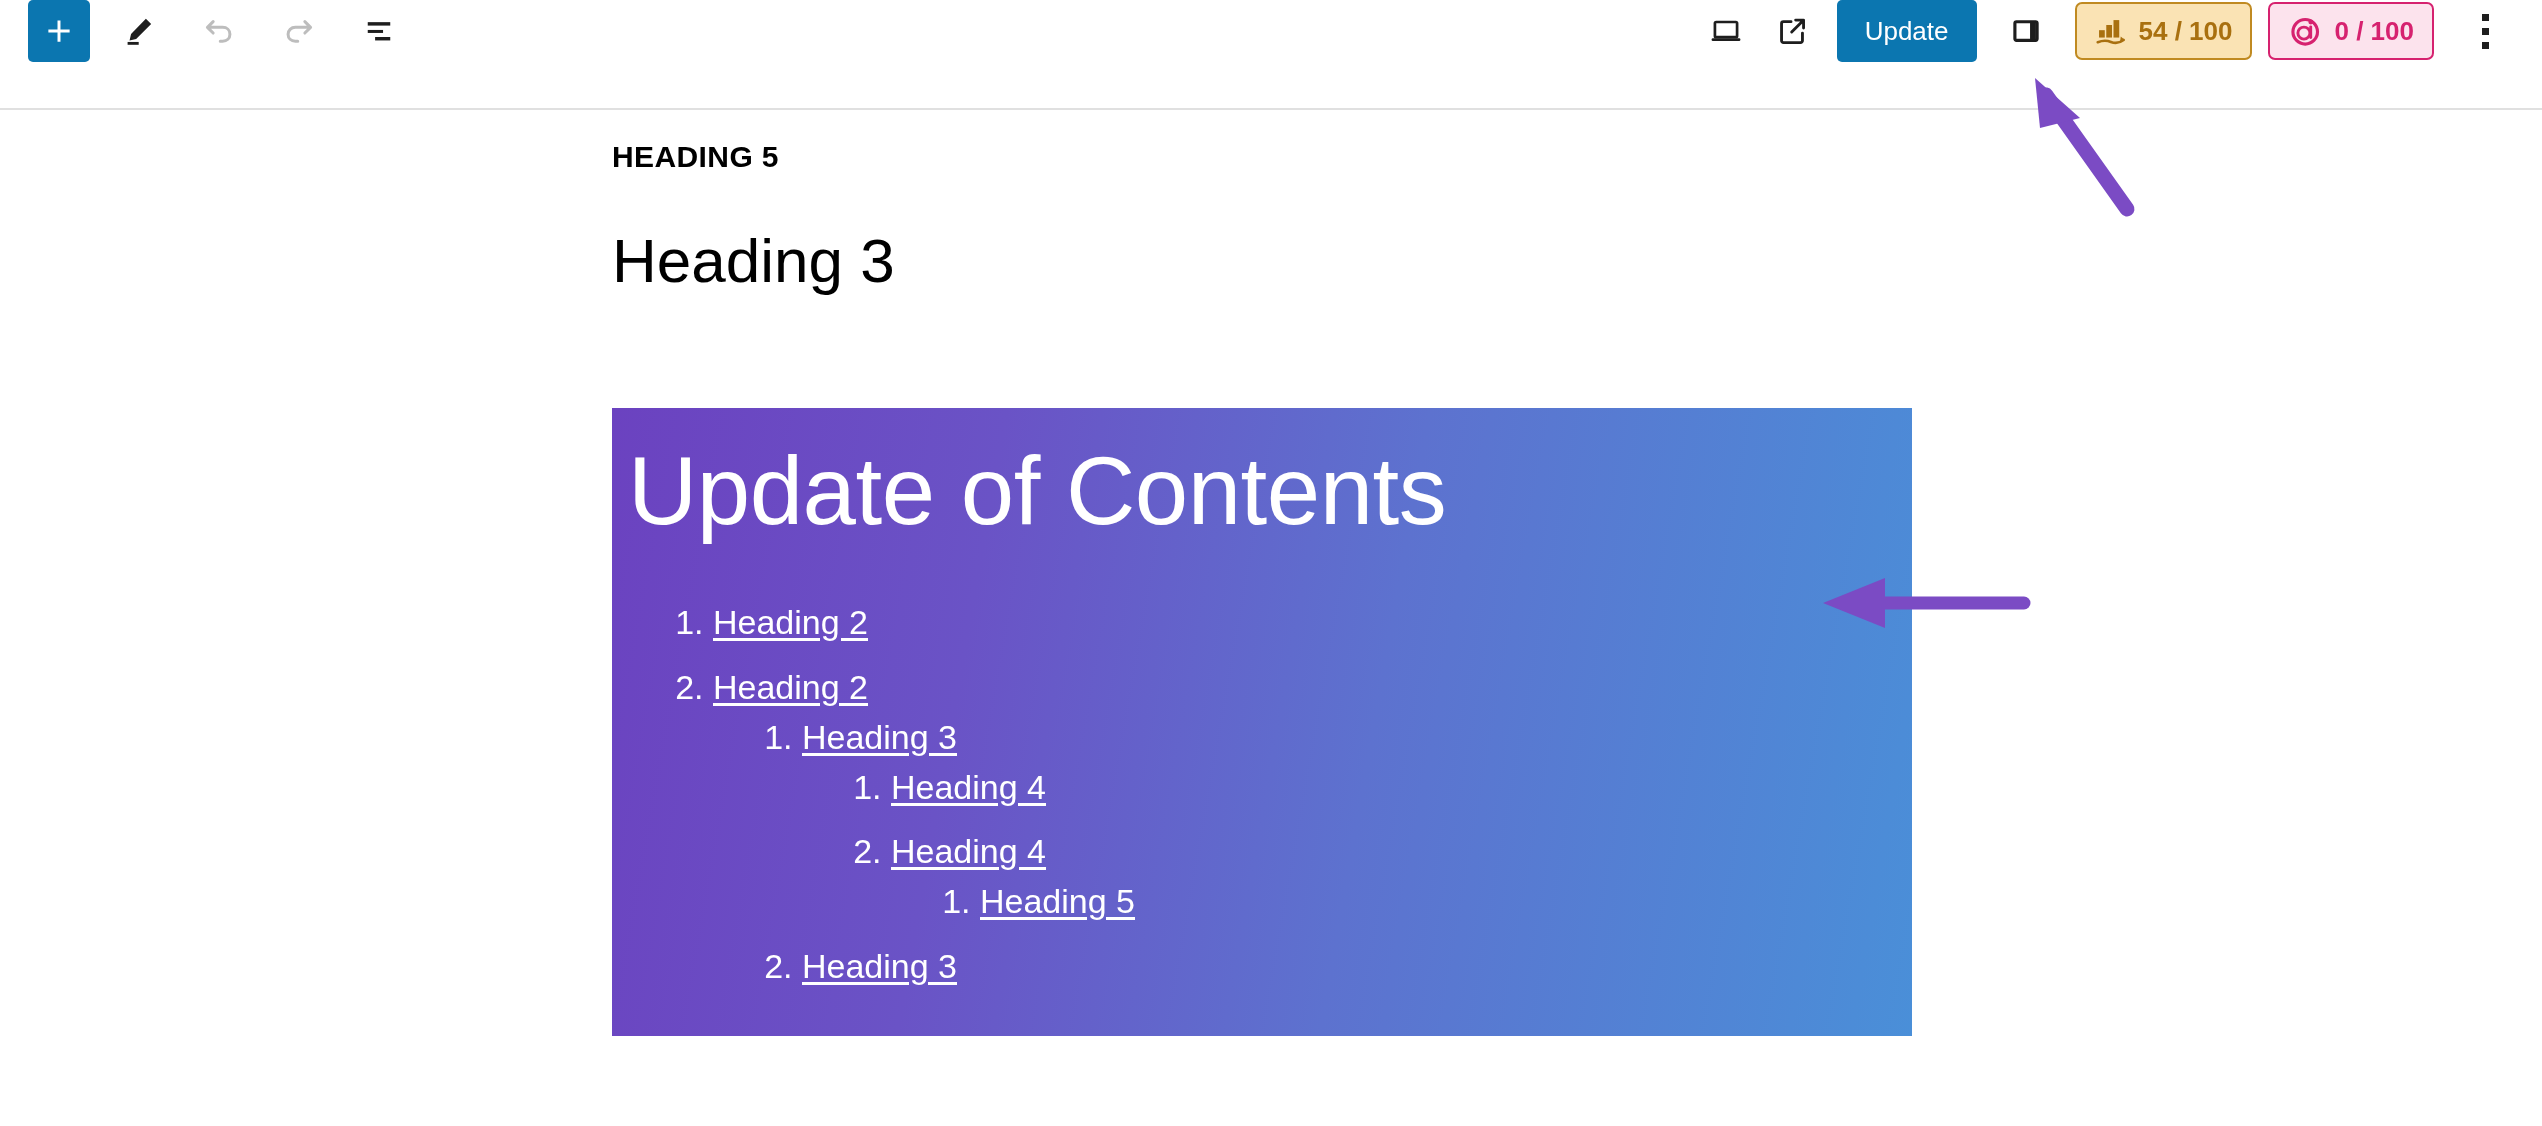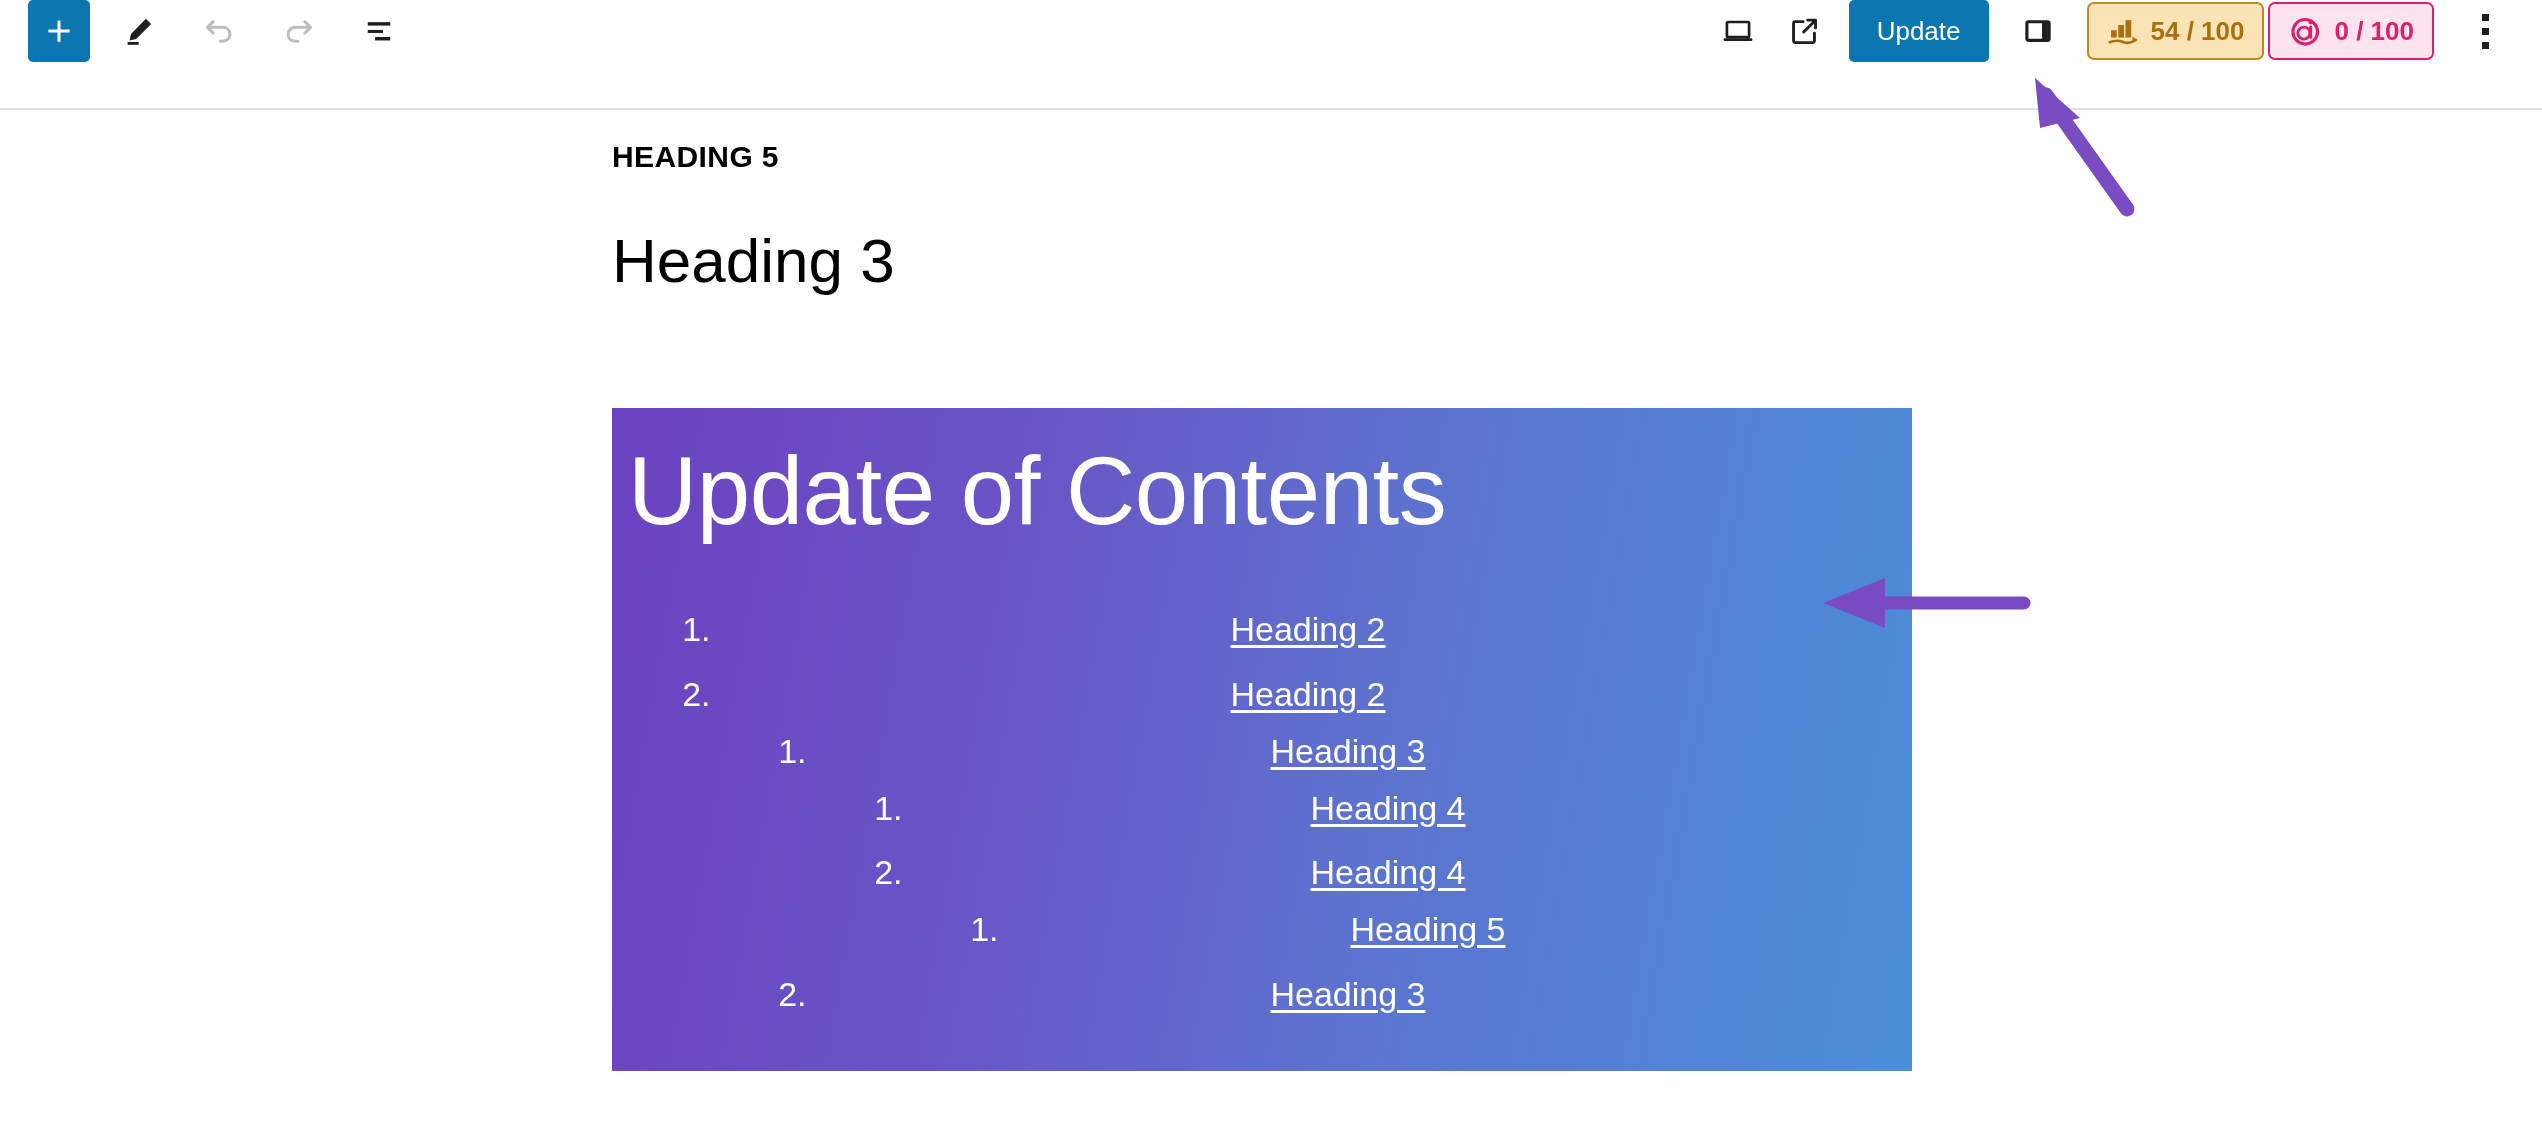--- a/index.html
+++ b/index.html
@@ -104,20 +104,21 @@
   .score-badge.seo {
     background: #fae3b4;
     border: 2px solid #c08a21;
     color: #a9700f;
     margin-left: 14px;
   }
   .score-badge.ai {
     background: #fce3ed;
     border: 2px solid #d6226f;
     color: #d6226f;
+    margin-left: 12px;
   }
   .score-badge .badge-icon { display: flex; align-items: center; }
   .score-badge .badge-icon svg { display: block; }
 
   .kebab-button {
     width: 62px;
     height: 62px;
     border: none;
     background: transparent;
     display: flex;
@@ -182,23 +183,22 @@
     padding: 0 0 0 16px;
     font-size: 96px;
     font-weight: 400;
     color: #ffffff;
     line-height: 1.18;
     letter-spacing: -0.5px;
   }
 
   .toc-list, .toc-list ol {
     list-style-type: decimal;
-    margin: 16px;
-    padding: 0;
-    text-align: center;
+    margin: 9px;
+    padding: 0;
   }
   .toc-list {
     padding-left: 92px;
     padding-top: 46px;
     padding-bottom: 40px;
   }
   .toc-list ol { padding-left: 80px; }
   .toc-list li {
     color: #ffffff;
     font-size: 34px;

